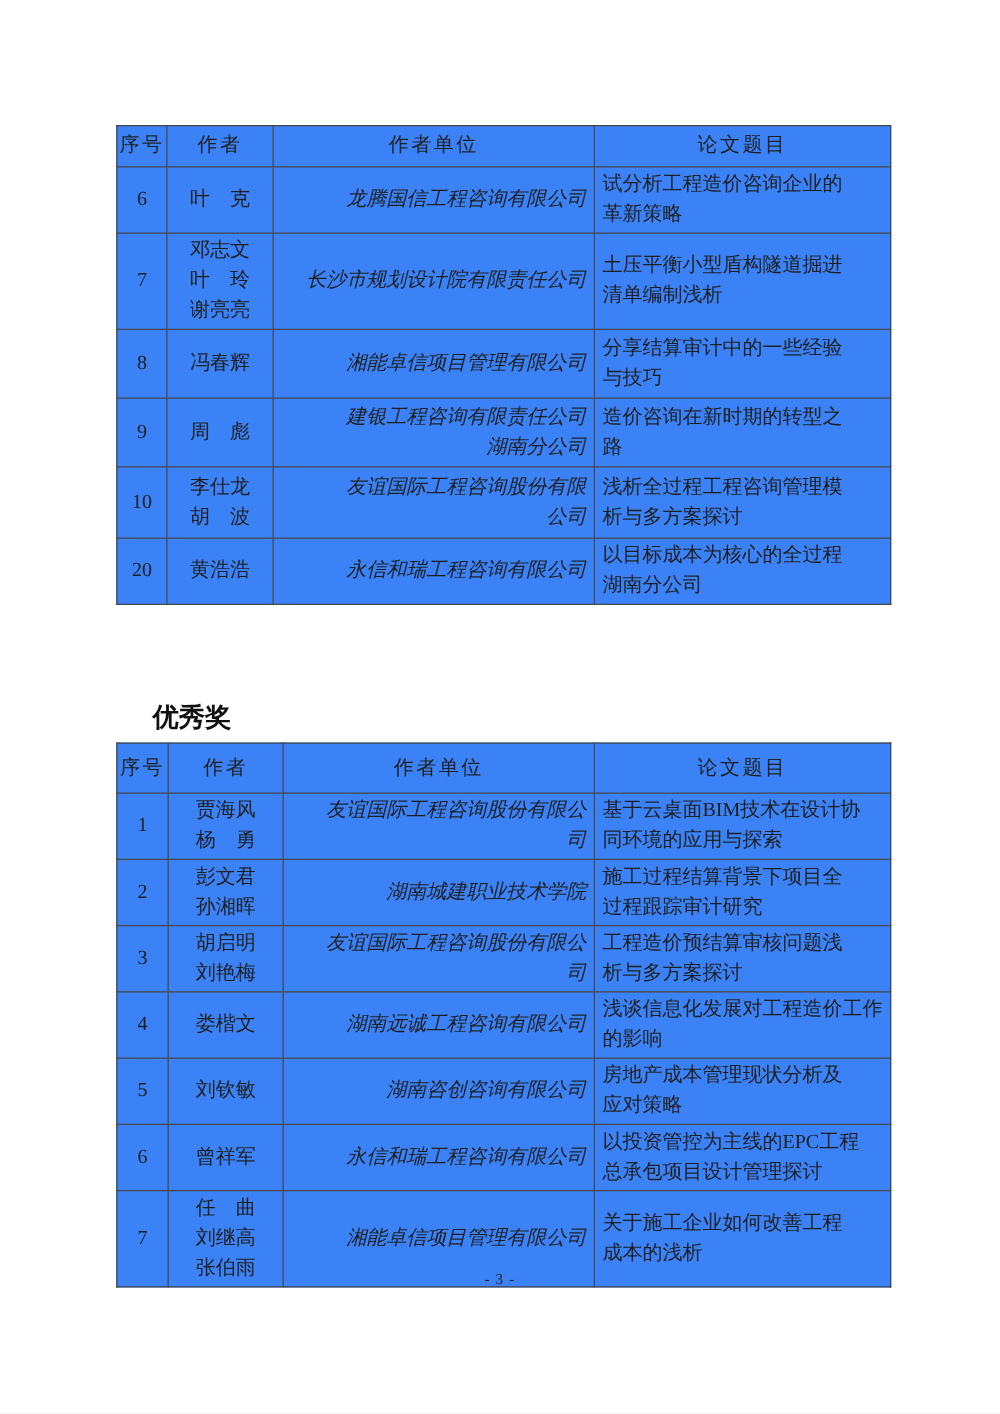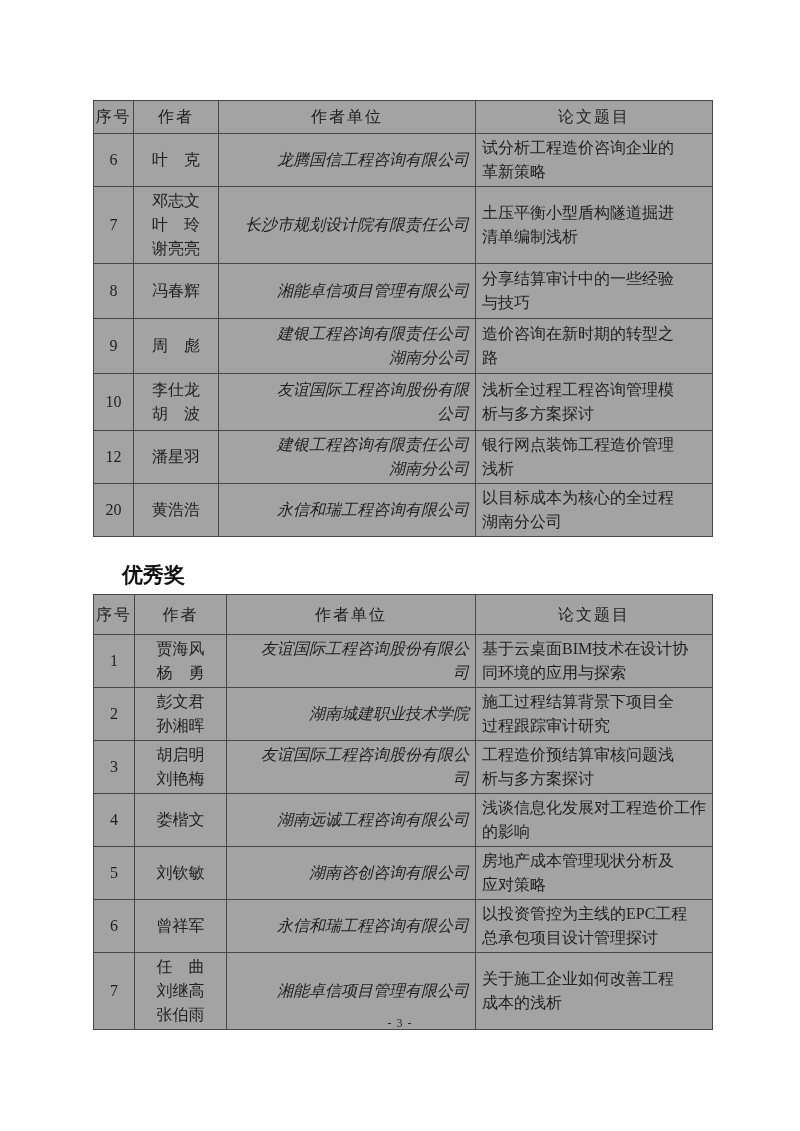--- a/index.html
+++ b/index.html
@@ -11,21 +11,21 @@
     font-family:"Liberation Serif","DejaVu Serif",serif;
     color:#1f1f1f;
     overflow:hidden;
   }
   table.award{
     position:absolute;
     left:93px;
     border-collapse:collapse;
     table-layout:fixed;
     width:619px;
-    background:#a3a3a3;
+    background:#3b82f6;
   }
   table.t1{top:100px;}
   table.t2{top:594px;}
   .award th,.award td{
     border:1px solid #474747;
     font-weight:normal;
     font-size:16px;
     line-height:24px;
     vertical-align:middle;
     overflow:hidden;
@@ -129,28 +129,20 @@
       </tr>
       <tr style="height:57px">
         <td class="cell-no">10</td>
         <td class="cell-author">李仕龙
 胡　波</td>
         <td class="cell-unit">友谊国际工程咨询股份有限
 公司</td>
         <td class="cell-title">浅析全过程工程咨询管理模
 析与多方案探讨</td>
       </tr>
-      <tr style="height:53px">
-        <td class="cell-no">12</td>
-        <td class="cell-author">潘星羽</td>
-        <td class="cell-unit">建银工程咨询有限责任公司
-湖南分公司</td>
-        <td class="cell-title">银行网点装饰工程造价管理
-浅析</td>
-      </tr>
       <tr style="height:51px">
         <td class="cell-no">20</td>
         <td class="cell-author">黄浩浩</td>
         <td class="cell-unit">永信和瑞工程咨询有限公司</td>
         <td class="cell-title">以目标成本为核心的全过程
 湖南分公司</td>
       </tr>
     </tbody>
   </table>
 

